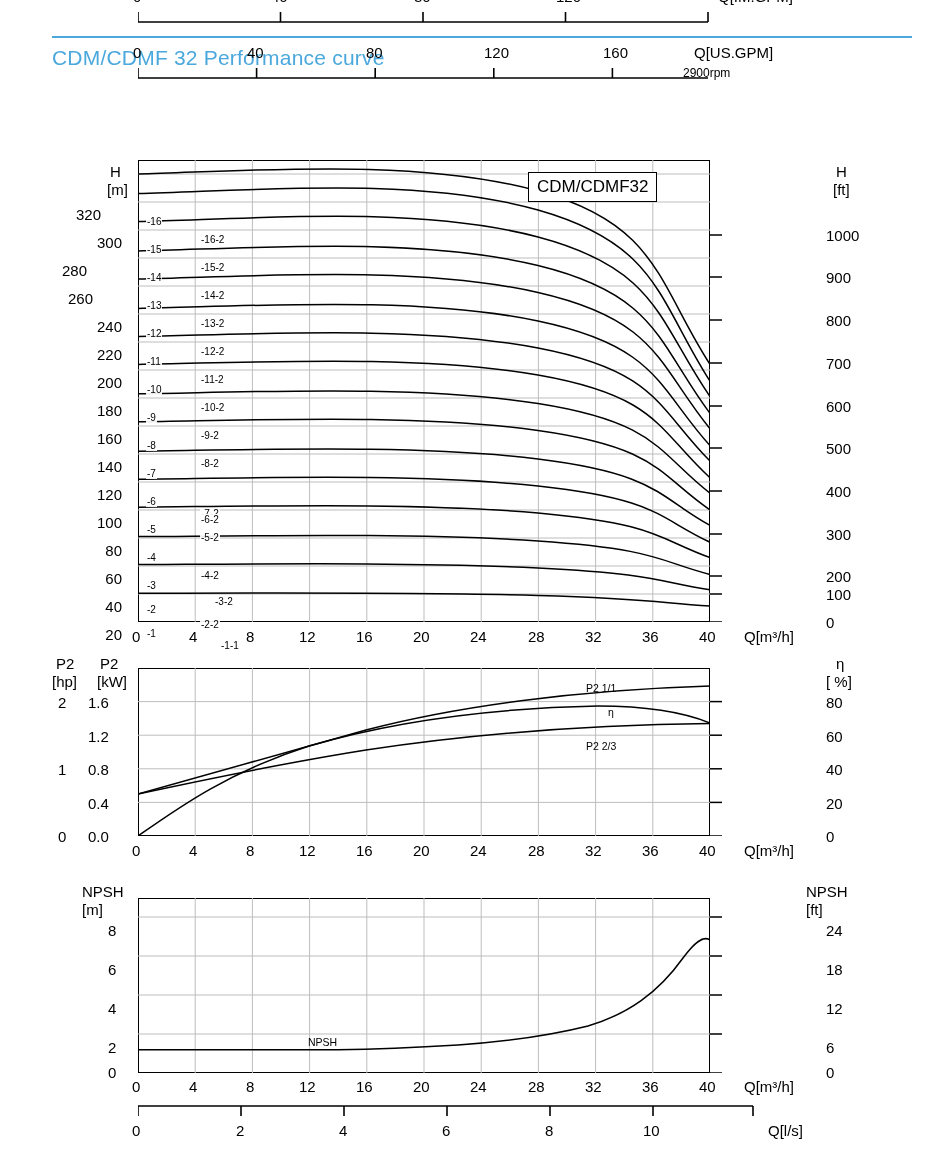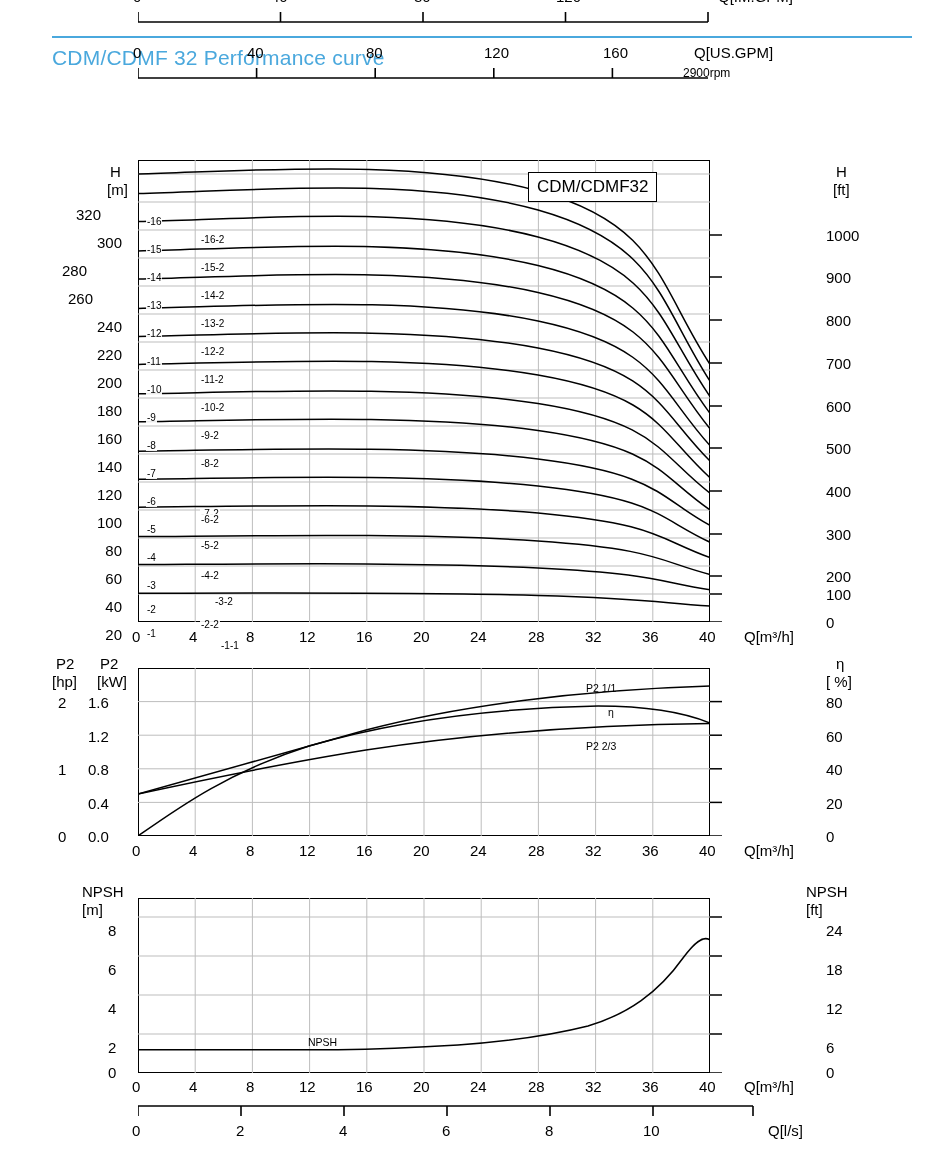--- a/index.html
+++ b/index.html
@@ -140,21 +140,21 @@
     <div class="abs lbl-xs curvelabel" style="left:62px;top:102px;">-15-2</div>
     <div class="abs lbl-xs curvelabel" style="left:62px;top:130px;">-14-2</div>
     <div class="abs lbl-xs curvelabel" style="left:62px;top:158px;">-13-2</div>
     <div class="abs lbl-xs curvelabel" style="left:62px;top:186px;">-12-2</div>
     <div class="abs lbl-xs curvelabel" style="left:62px;top:214px;">-11-2</div>
     <div class="abs lbl-xs curvelabel" style="left:62px;top:242px;">-10-2</div>
     <div class="abs lbl-xs curvelabel" style="left:62px;top:270px;">-9-2</div>
     <div class="abs lbl-xs curvelabel" style="left:62px;top:298px;">-8-2</div>
     <div class="abs lbl-xs curvelabel" style="left:62px;top:312px;margin-top:36px;">-7-2</div>
     <div class="abs lbl-xs curvelabel" style="left:62px;top:354px;">-6-2</div>
-    <div class="abs lbl-xs curvelabel" style="left:62px;top:380px;">-5-2</div>
+    <div class="abs lbl-xs curvelabel" style="left:62px;top:372px;">-5-2</div>
     <div class="abs lbl-xs curvelabel" style="left:62px;top:410px;">-4-2</div>
     <div class="abs lbl-xs curvelabel" style="left:76px;top:436px;">-3-2</div>
     <div class="abs lbl-xs curvelabel" style="left:62px;top:459px;">-2-2</div>
     <div class="abs lbl-xs curvelabel" style="left:82px;top:480px;">-1-1</div>
   </div>
 
   <div class="abs lbl" style="left:76px;top:206px;width:60px;text-align:left;">320</div>
   <div class="abs lbl" style="left:62px;top:234px;width:60px;text-align:right;">300</div>
   <div class="abs lbl" style="left:62px;top:262px;width:60px;text-align:left;">280</div>
   <div class="abs lbl" style="left:68px;top:290px;width:60px;text-align:left;">260</div>

